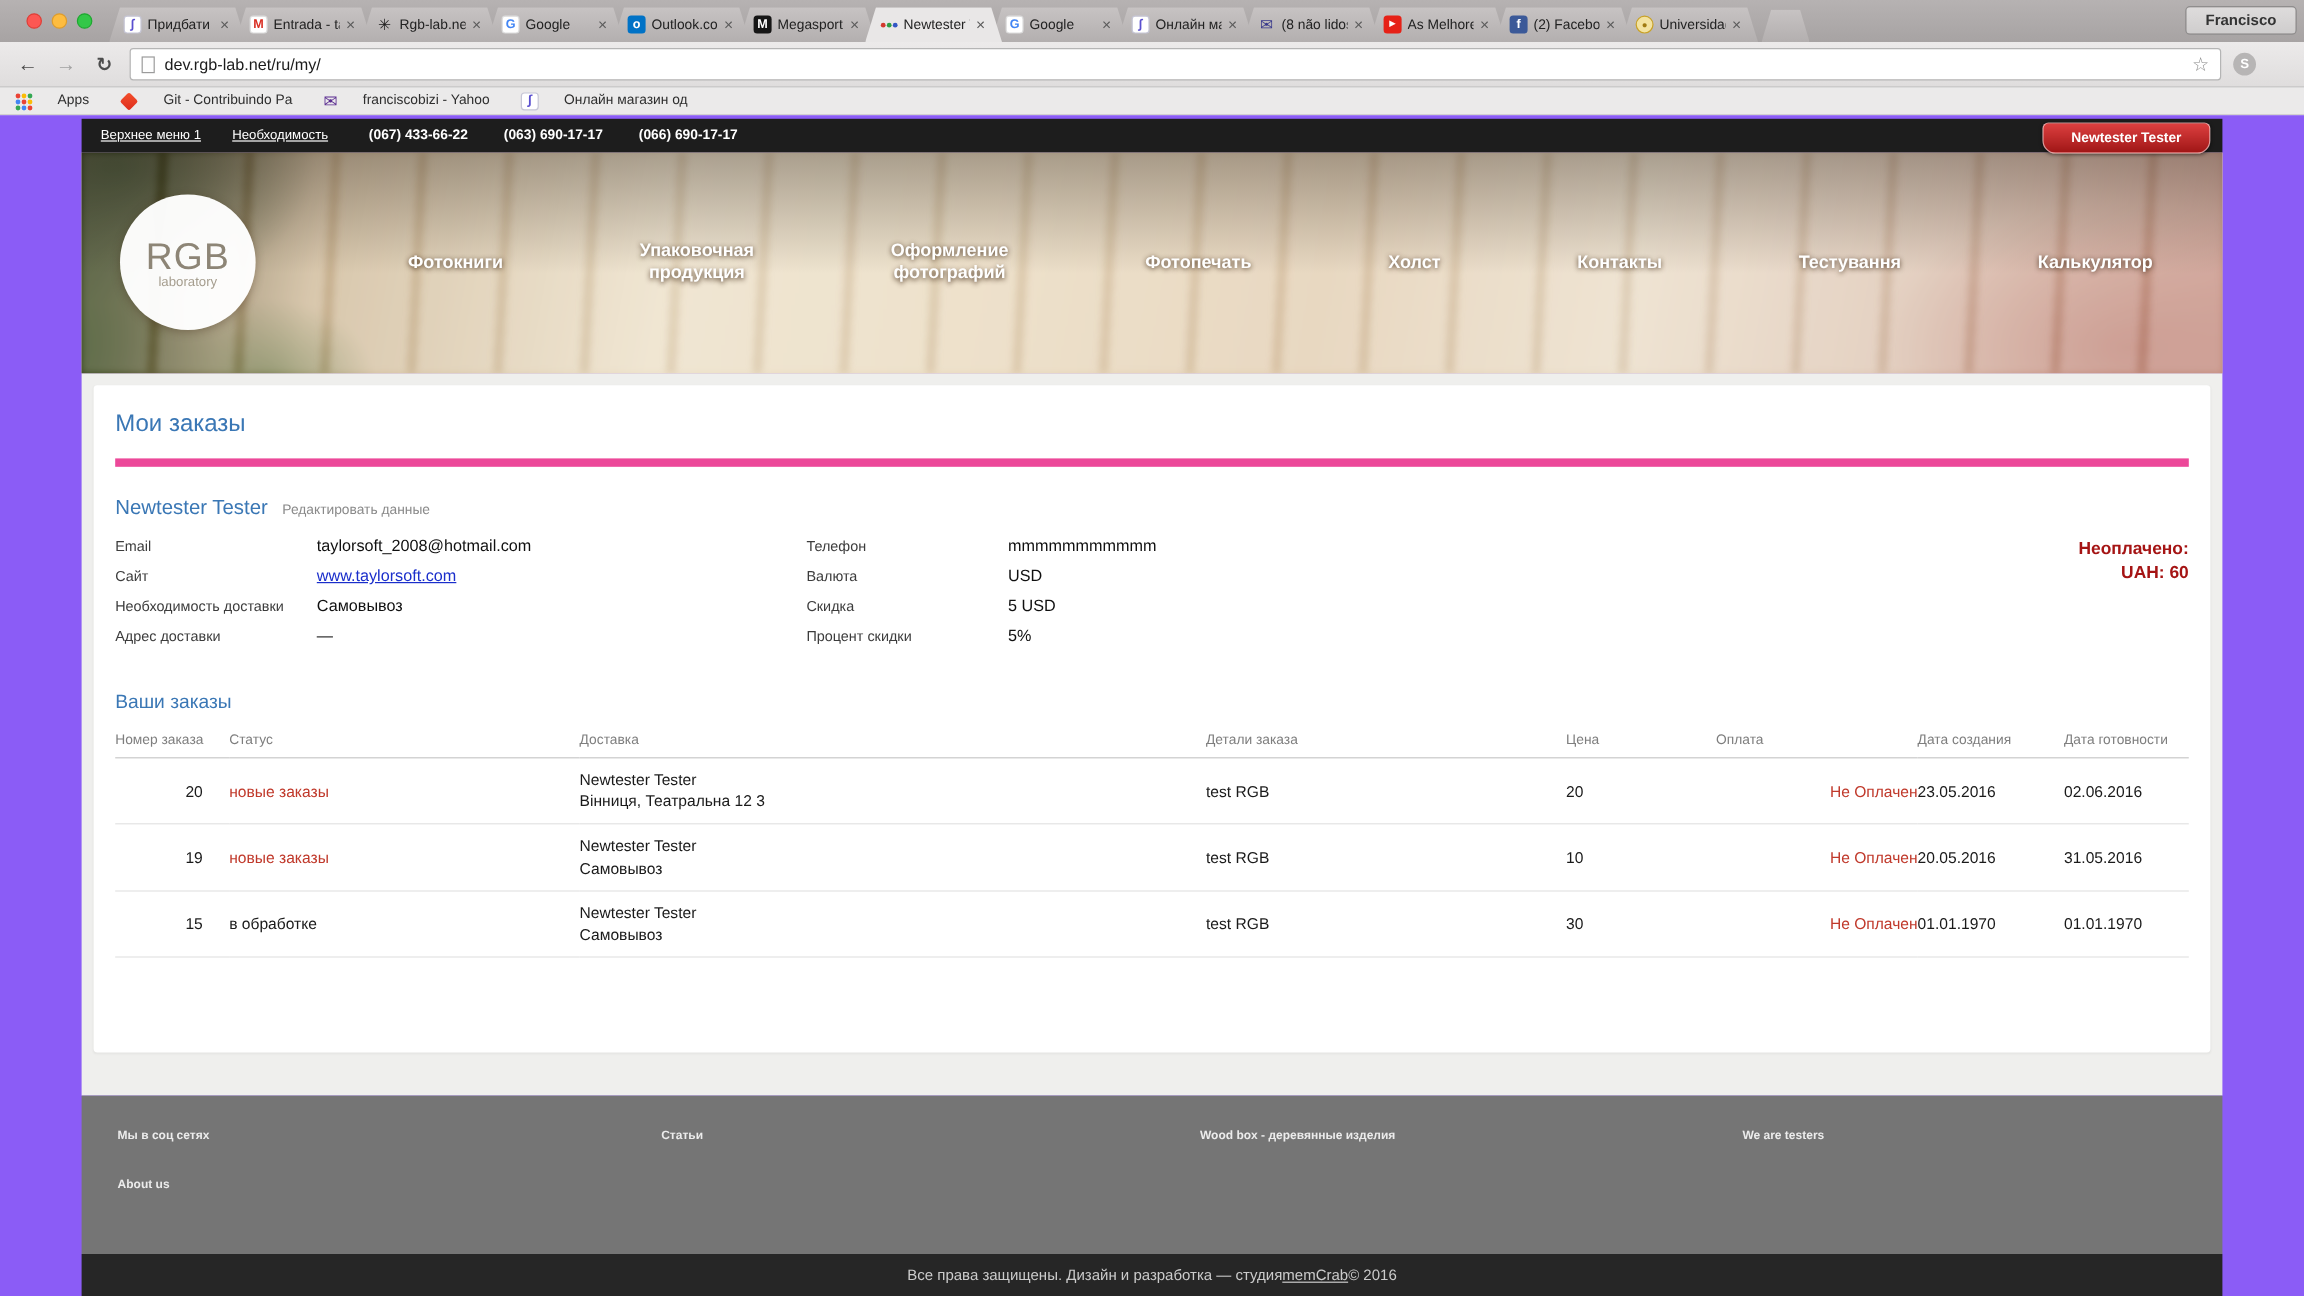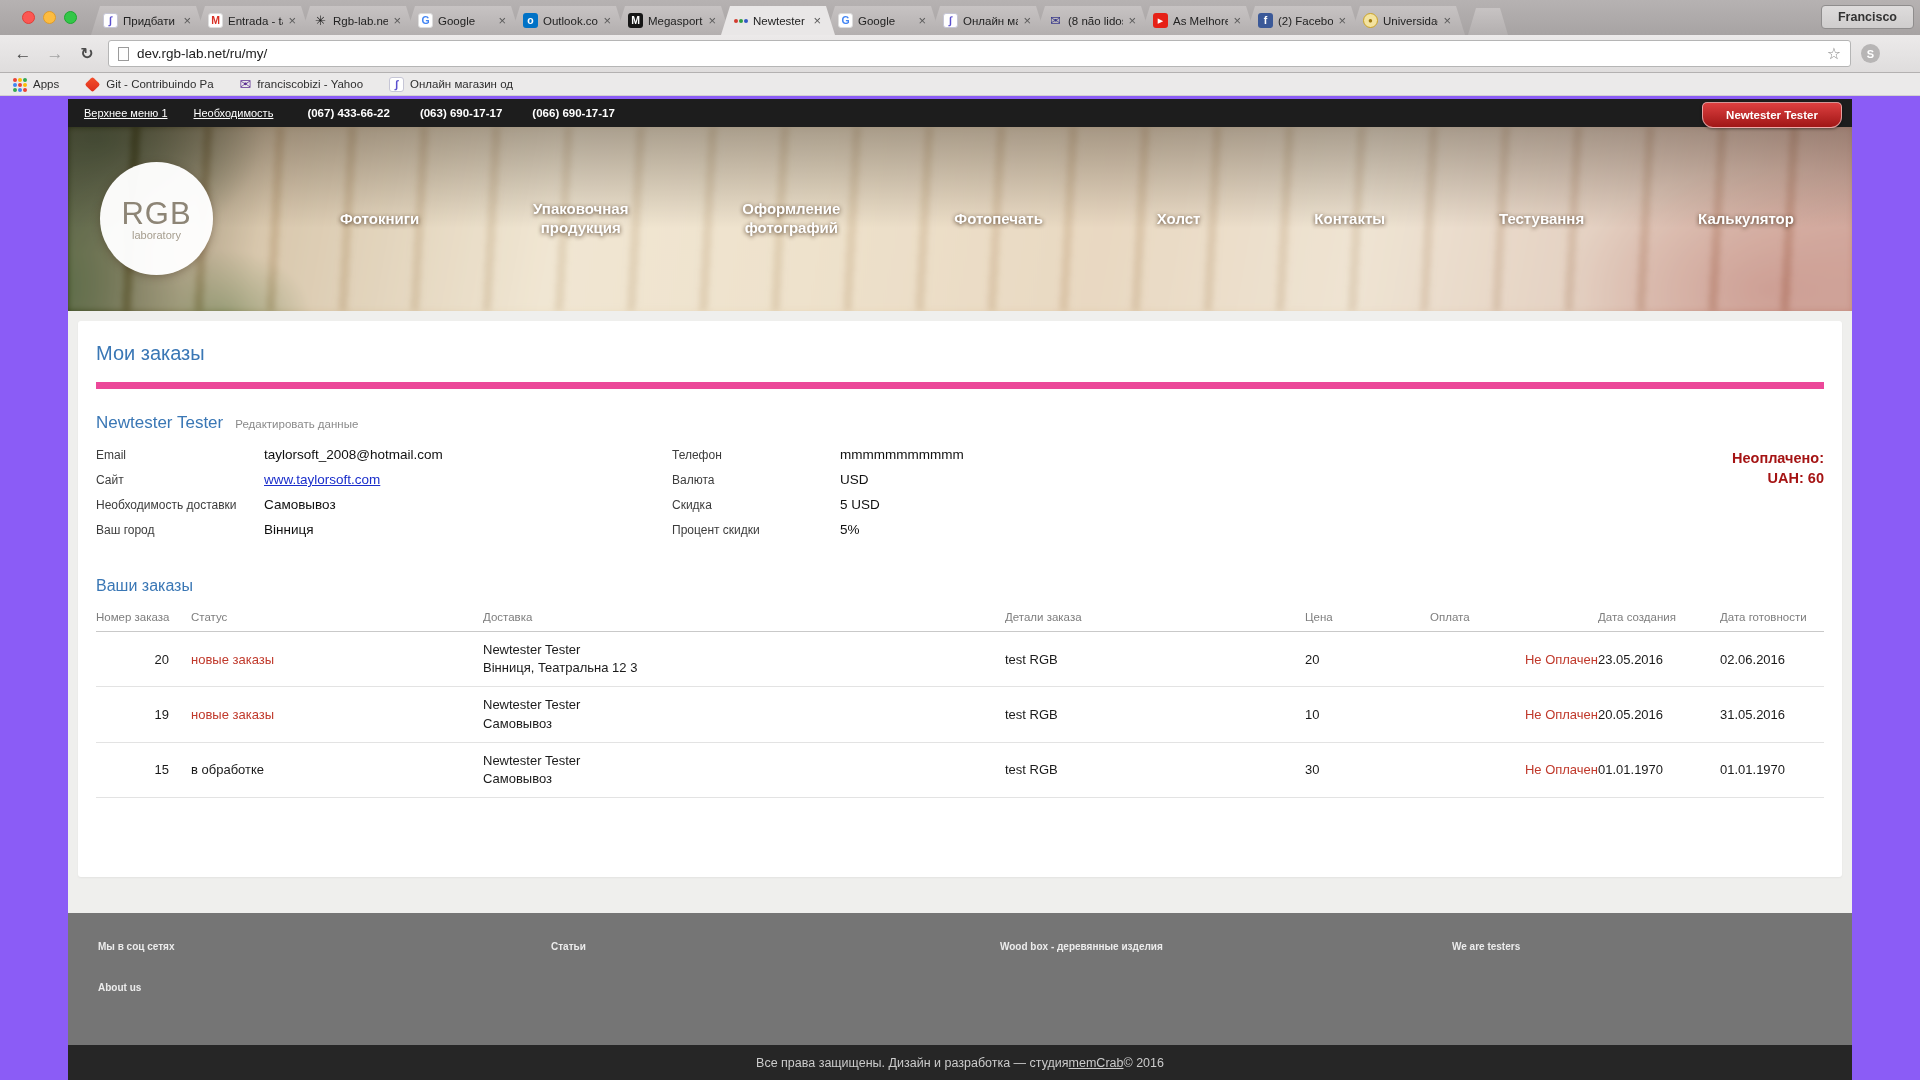--- a/index.html
+++ b/index.html
@@ -65,21 +65,21 @@
   .page-ico { width:11px; height:14px; border:1px solid #9b9b9b; background:#fdfdfd; flex:none; }
   .url-text { font-size:13.5px; color:#1c1c1c; flex:1; }
   .star { font-size:16px; color:#8a8a8a; cursor:pointer; }
   .s-badge { width:19px; height:19px; border-radius:50%; background:#b7b5b5; color:#fff;
     font-size:11px; font-weight:bold; display:flex; align-items:center; justify-content:center; }
   .menu-btn { width:18px; height:16px; padding-top:1px; cursor:pointer; }
   .menu-bars { width:17px; height:3px; background:#e8720c; box-shadow:0 5px 0 #e8720c, 0 10px 0 #e8720c; }
 
   .bookmarks { height:23px; background:#ebeaea; border-bottom:1px solid #d2d0d0;
     display:flex; align-items:center; gap:26px; padding:0 12px; font-size:11.5px; color:#2e2e2e; }
-  .bm { display:flex; align-items:center; gap:6px; cursor:pointer; white-space:nowrap; }
+  .bm { display:flex; align-items:center; gap:21px; cursor:pointer; white-space:nowrap; }
   .bm-ico-apps { width:4px; height:4px; border-radius:50%; background:#ea4335; margin:0 10px 9px 1px;
     box-shadow:5px 0 0 #fbbc05, 10px 0 0 #34a853, 0 5px 0 #4285f4, 5px 5px 0 #ea4335,
     10px 5px 0 #fbbc05, 0 10px 0 #34a853, 5px 10px 0 #4285f4, 10px 10px 0 #ea4335; }
   .bm-ico-git { width:11px; height:11px; background:linear-gradient(135deg,#f4502c,#dd2c1c);
     transform:rotate(45deg); border-radius:2px; margin:0 2px; }
   .bm-ico-env { color:#5b2d91; font-size:14px; }
   .bm-ico-env::before{content:"✉";}
   .bm-ico-integral { width:15px; height:15px; background:#fff; border:1px solid #c6c6d6; color:#5a4fcf;
     font-weight:bold; font-size:11px; display:inline-flex; align-items:center; justify-content:center; border-radius:3px;}
   .bm-ico-integral::before{content:"∫";}
@@ -332,22 +332,22 @@
               </div>
               <div class="frow">
                 <span class="flabel">Сайт</span>
                 <span class="fvalue lnk">www.taylorsoft.com</span>
               </div>
               <div class="frow">
                 <span class="flabel">Необходимость доставки</span>
                 <span class="fvalue">Самовывоз</span>
               </div>
               <div class="frow">
-                <span class="flabel">Ваш город</span>
-                <span class="fvalue">Вінниця</span>
+                <span class="flabel">Адрес доставки</span>
+                <span class="fvalue">—</span>
               </div>
             </div>
           <div class="info-right">
               <div class="frow">
                 <span class="flabel">Телефон</span>
                 <span class="fvalue">mmmmmmmmmmm</span>
               </div>
               <div class="frow">
                 <span class="flabel">Валюта</span>
                 <span class="fvalue">USD</span>

